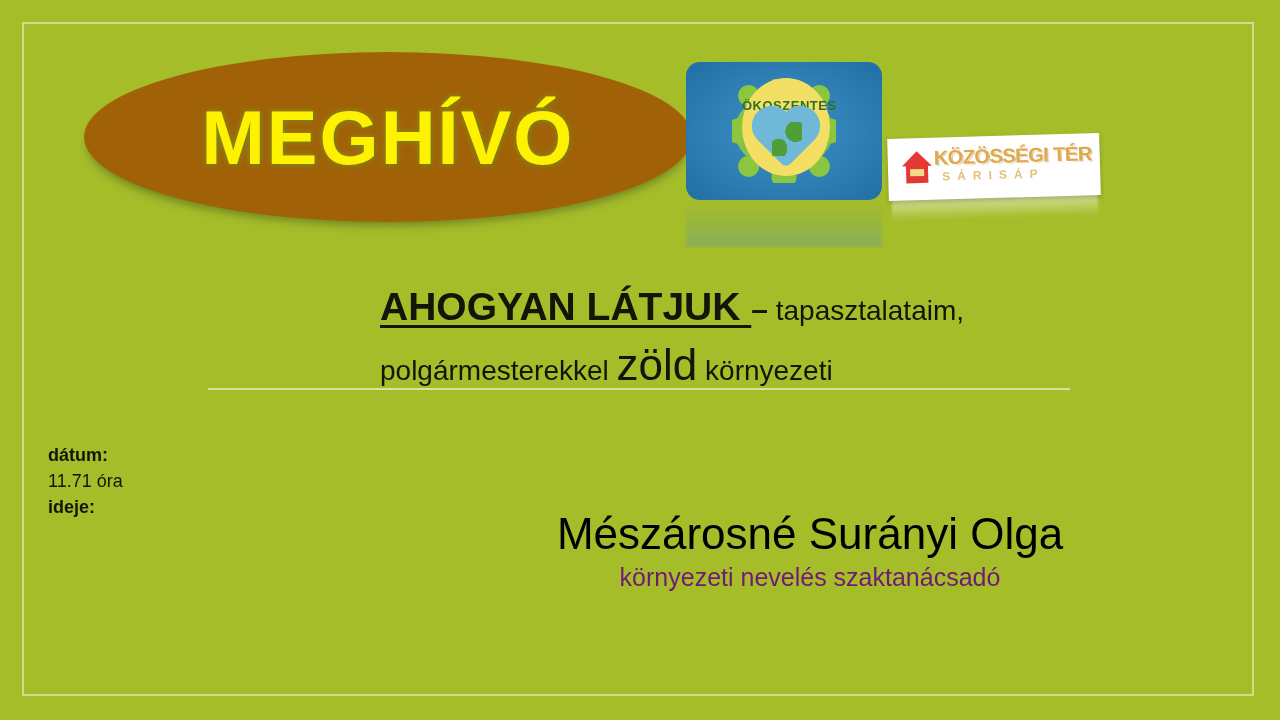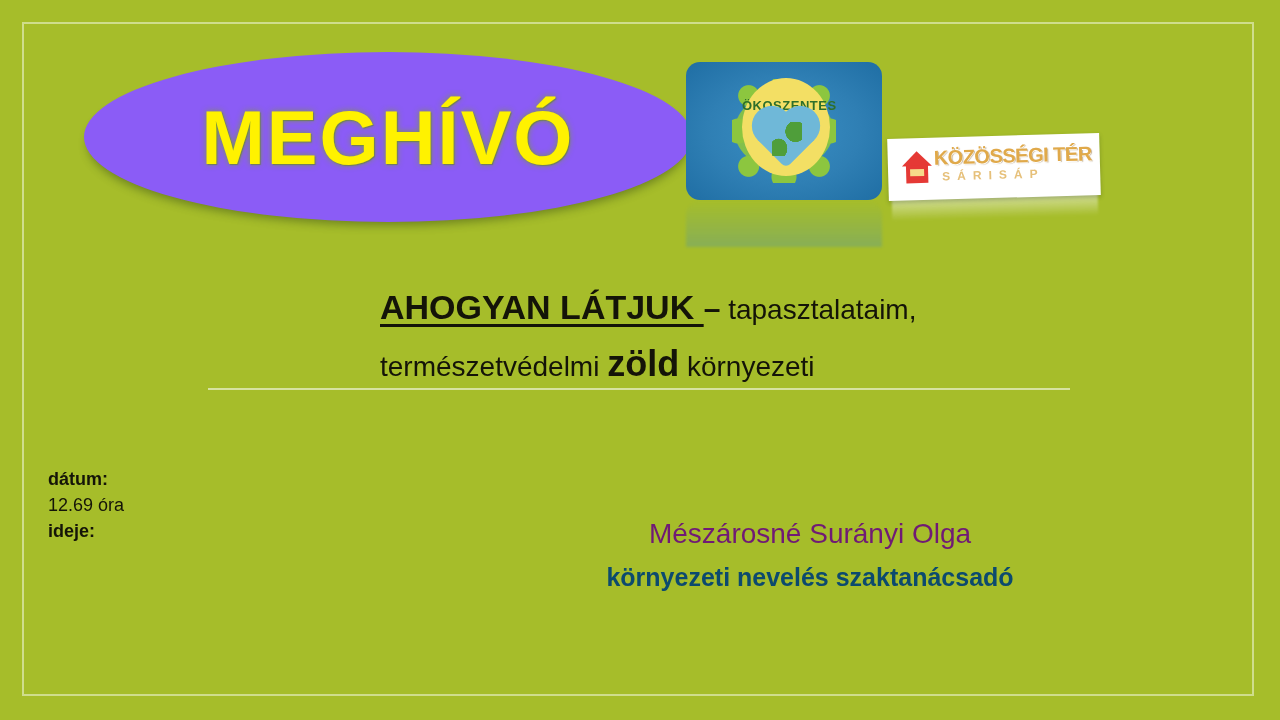--- a/index.html
+++ b/index.html
@@ -29,21 +29,21 @@
   }
 
   
   .title-ellipse {
     position: absolute;
     left: 84px;
     top: 52px;
     width: 608px;
     height: 170px;
     border-radius: 50% / 50%;
-    background: #8b5cf6;
+    background: #a16207;
     box-shadow: 0 7px 10px -4px rgba(40,60,20,0.45);
   }
   .title-ellipse-text {
     position: absolute;
     left: 0;
     top: 0;
     width: 608px;
     height: 170px;
     display: flex;
     align-items: center;
@@ -254,41 +254,41 @@
     top: 280px;
     width: 830px;
     color: #141408;
   }
   .body-line {
     font-size: 28px;
     line-height: 54px;
     white-space: nowrap;
   }
   .lead-strong {
-    font-size: 34px;
+    font-size: 39px;
     font-weight: bold;
     text-decoration: underline;
     text-underline-offset: 5px;
     margin-top: 28px;
   }
   .dash {
     font-size: 30px;
     font-weight: bold;
   }
   .zold {
-    font-size: 36px;
-    font-weight: bold;
+    font-size: 44px;
+    font-weight: normal;
     margin-top: 48px;
   }
 
   
   .details {
     position: absolute;
     left: 48px;
-    top: 466px;
+    top: 442px;
     color: #141408;
   }
   .det-label {
     font-size: 18px;
     font-weight: bold;
     line-height: 26px;
   }
   .det-value {
     font-size: 18px;
     line-height: 26px;
@@ -296,29 +296,28 @@
 
   
   .speaker {
     position: absolute;
     left: 440px;
     top: 508px;
     width: 740px;
     text-align: center;
   }
   .speaker-name {
-    font-size: 28px;
-    color: #701a75;
+    font-size: 44px;
+    color: #000000;
     line-height: 52px;
   }
   .speaker-role {
     font-size: 25px;
-    color: #0c4a6e;
+    color: #701a75;
     line-height: 34px;
-    font-weight: bold;
   }
 </style>
 </head>
 <body>
 
 <div class="poster">
 
   <div class="frame"></div>
 
   <div class="title-ellipse">
@@ -347,26 +346,26 @@
       </div>
       <div class="kt-word">KÖZÖSSÉGI TÉR</div>
       <div class="kt-sub">SÁRISÁP</div>
     </div>
   </div>
 
   <div class="hr-line"></div>
 
   <div class="body-text">
     <div class="body-line"><span class="lead-strong">AHOGYAN LÁTJUK </span><span class="dash">–</span><span> tapasztalataim,</span></div>
-    <div class="body-line"><span>természetvédelmi </span><span class="zold">zöld</span><span> környezeti</span></div>
+    <div class="body-line"><span>polgármesterekkel </span><span class="zold">zöld</span><span> környezeti</span></div>
   </div>
 
   <div class="details">
     <div class="det-label">dátum:</div>
-    <div class="det-value">12.69 óra</div>
+    <div class="det-value">11.71 óra</div>
     <div class="det-label">ideje:</div>
   </div>
 
   <div class="speaker">
     <div class="speaker-name">Mészárosné Surányi Olga</div>
     <div class="speaker-role">környezeti nevelés szaktanácsadó</div>
   </div>
 
 </div>
 

